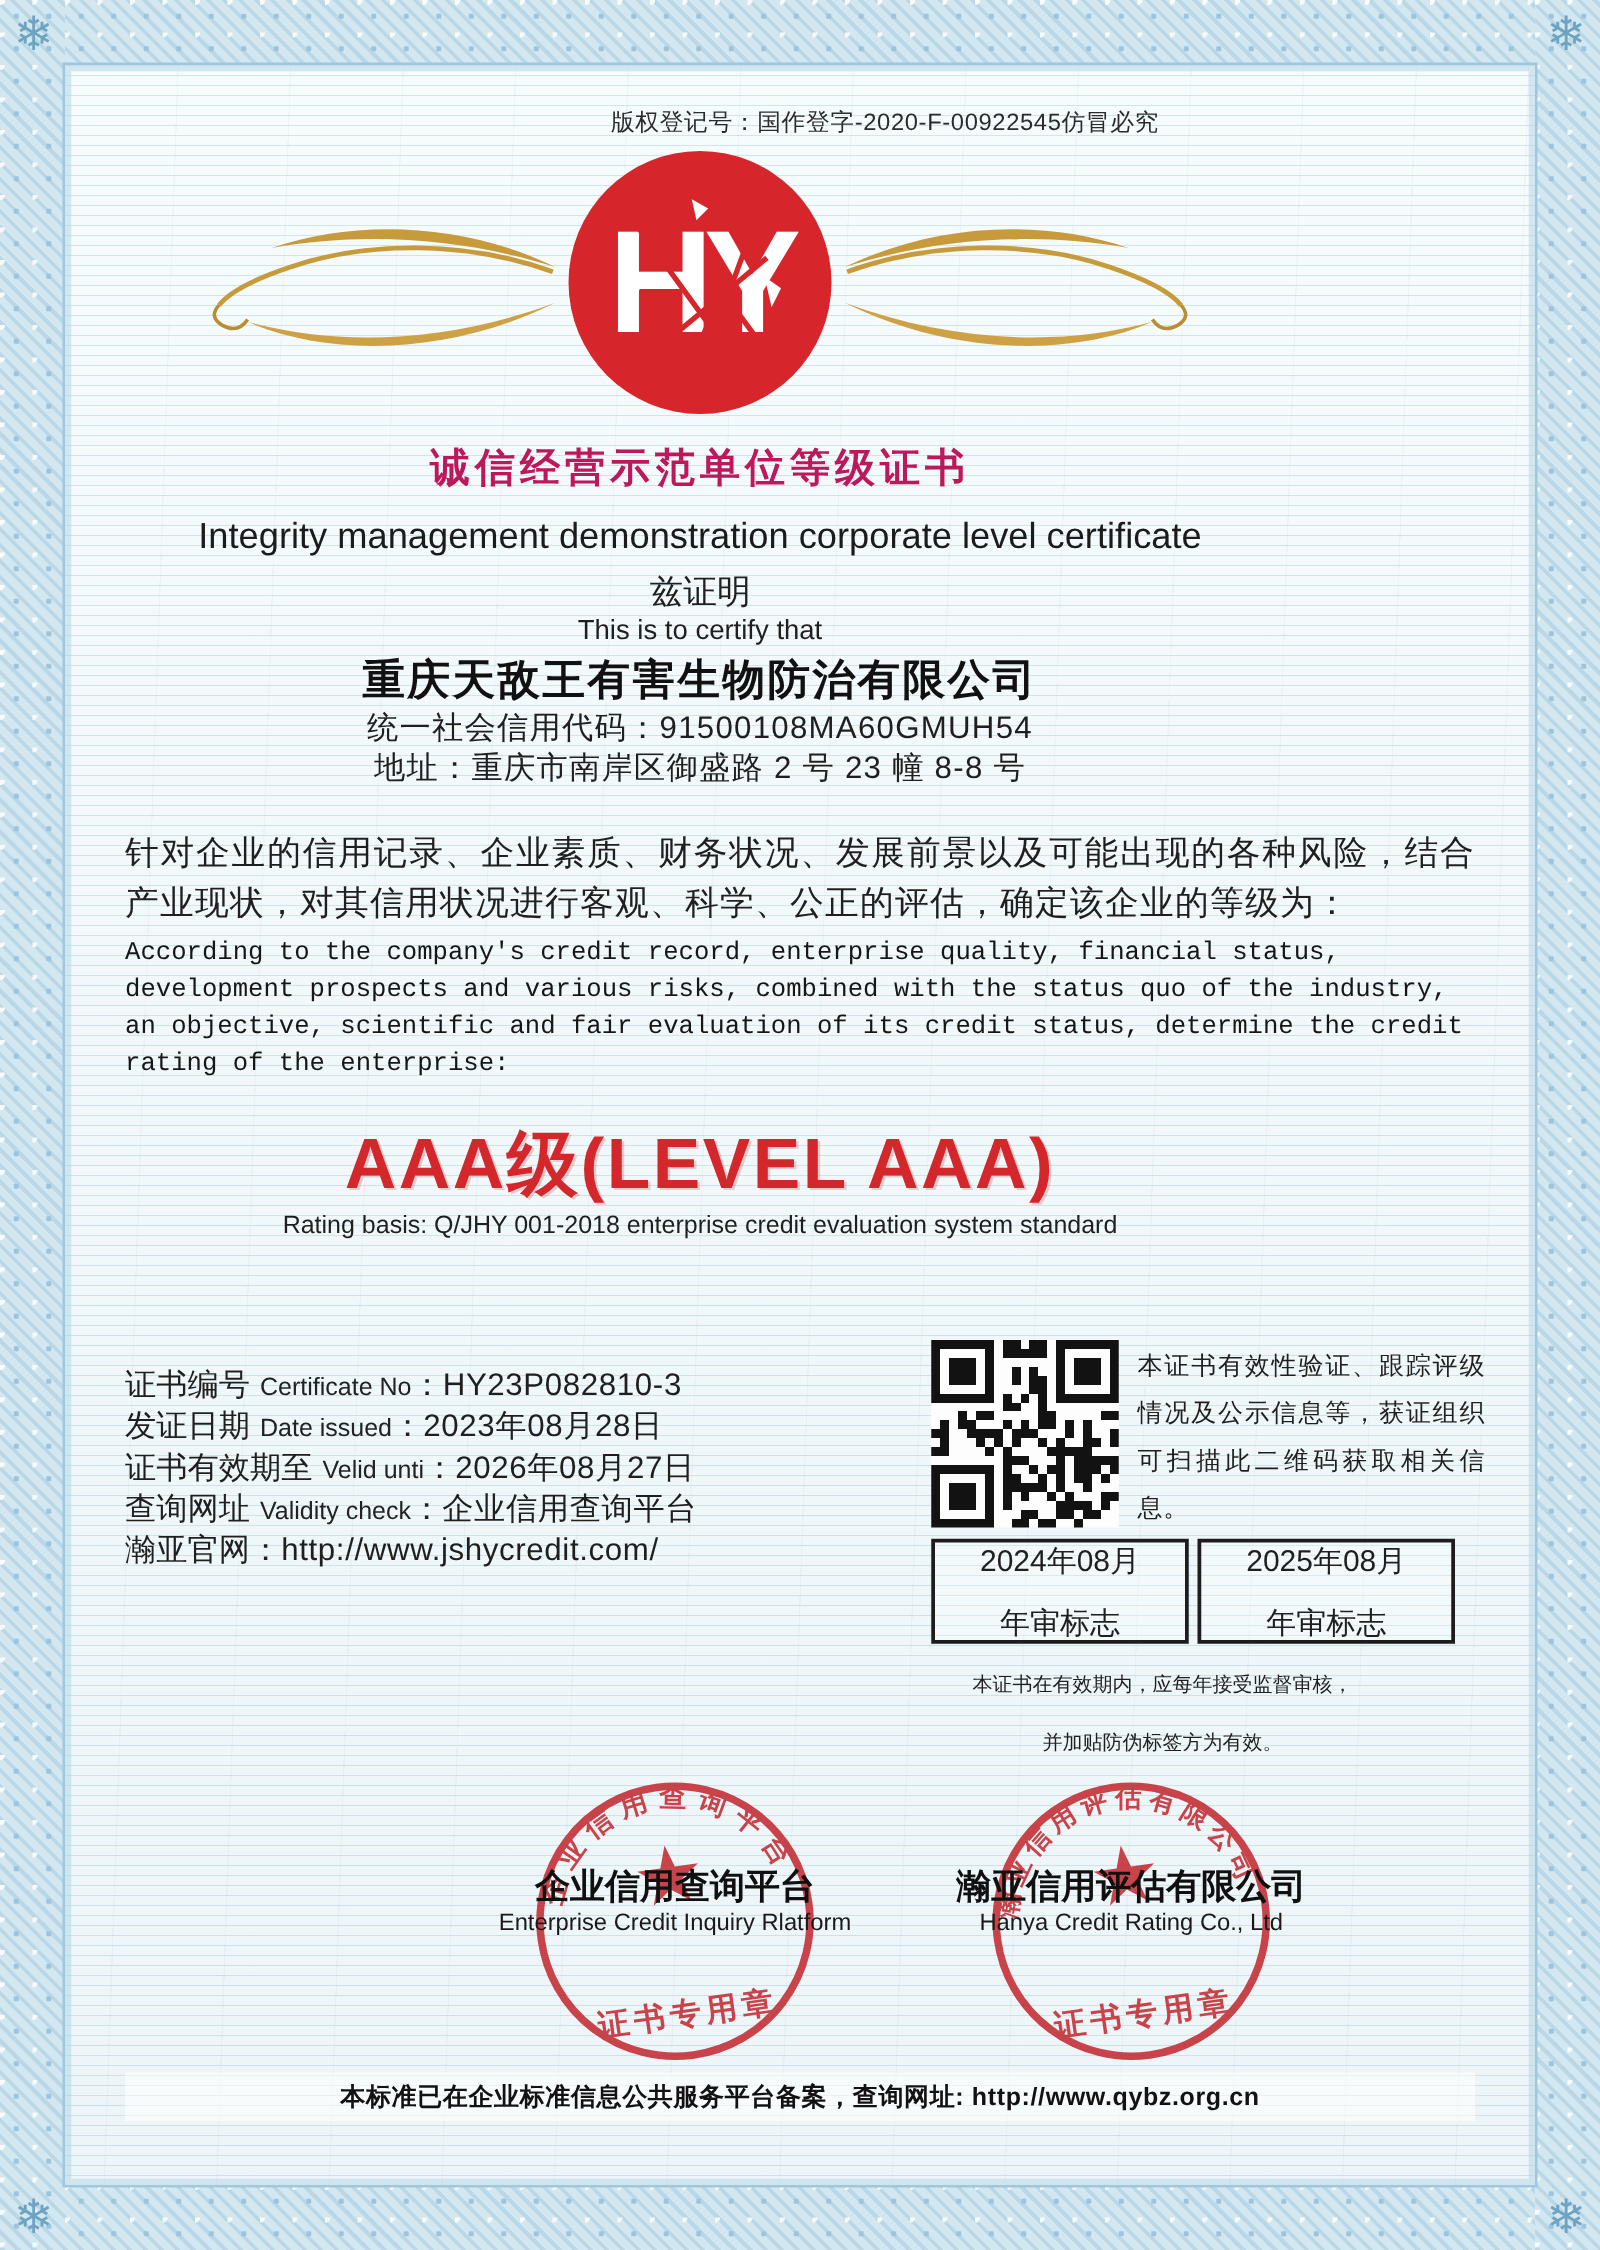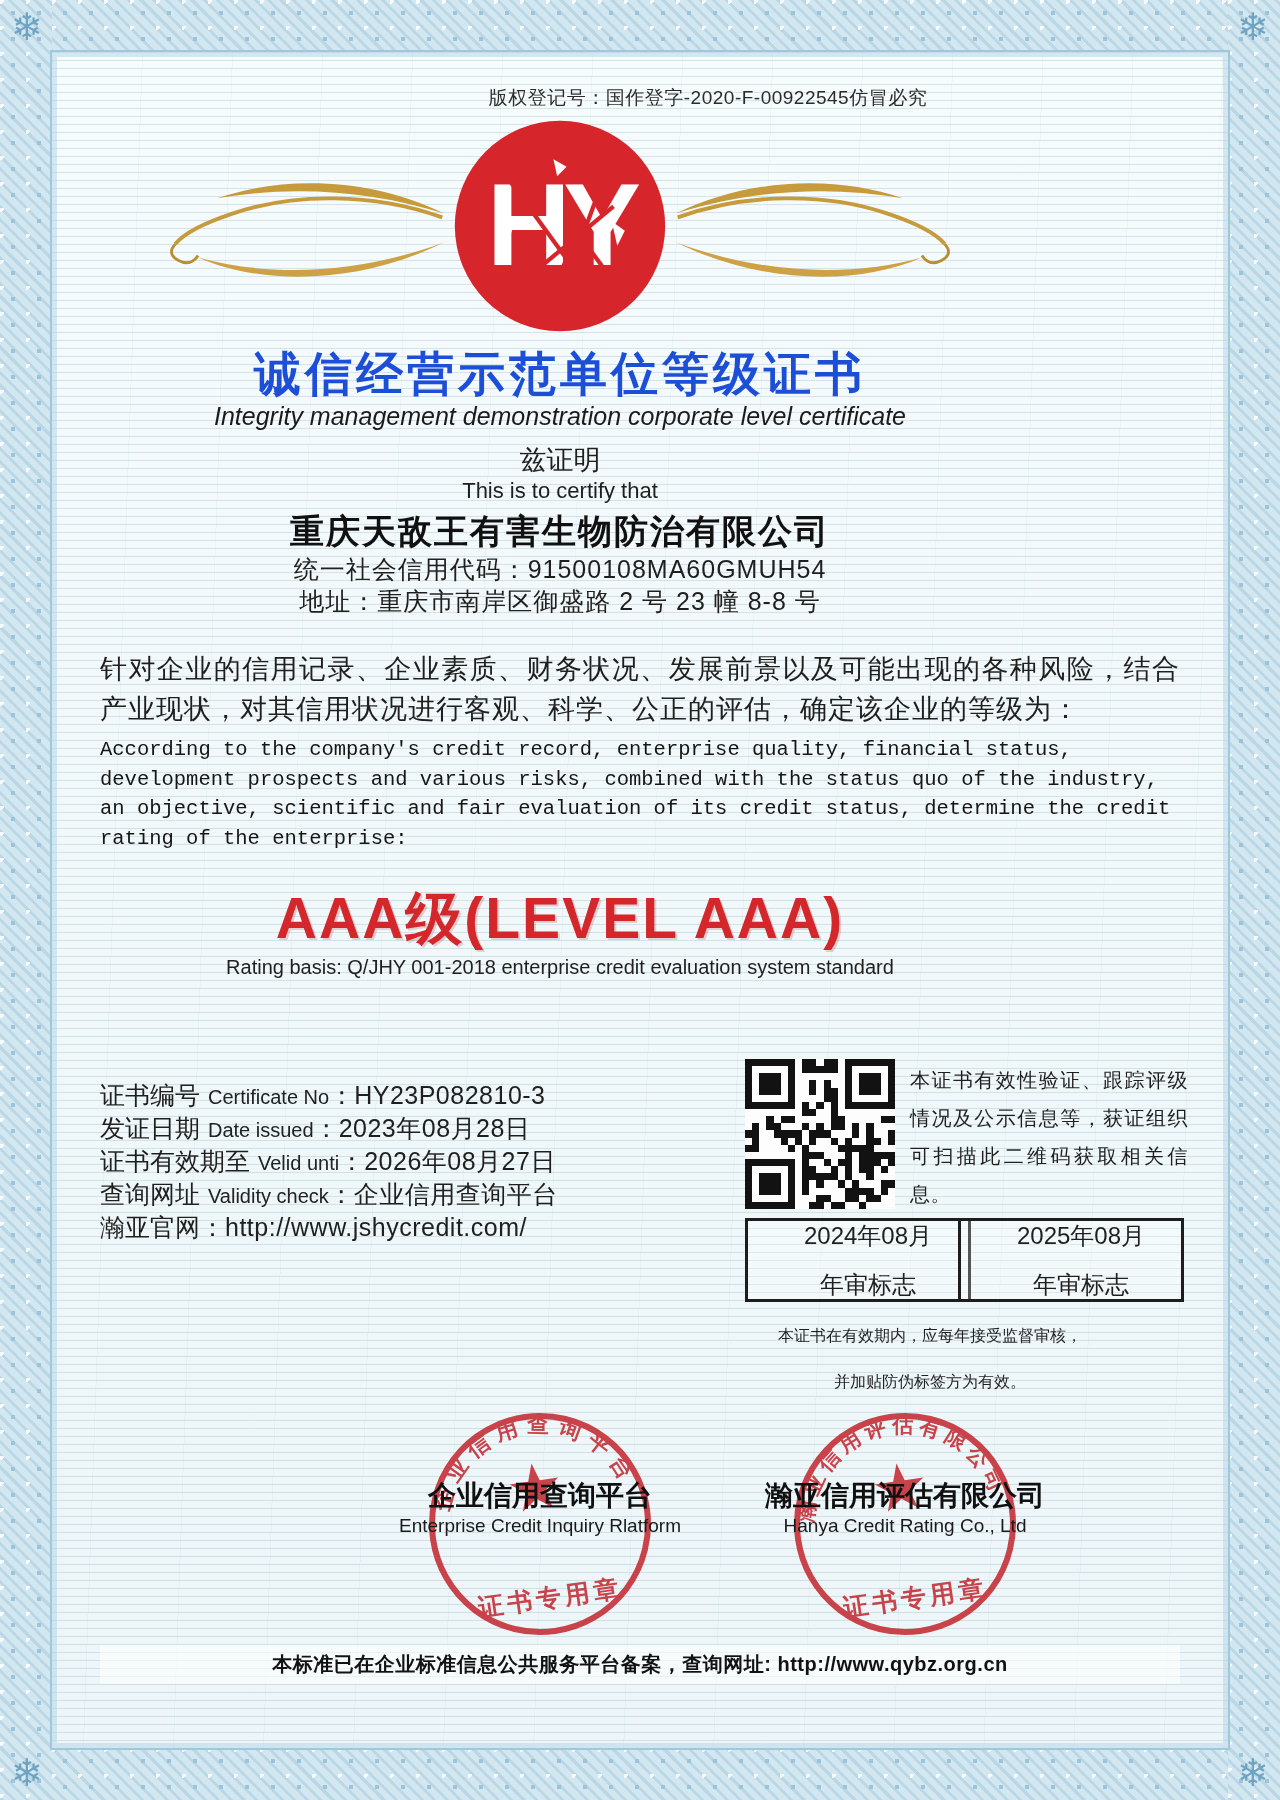--- a/index.html
+++ b/index.html
@@ -33,22 +33,22 @@
 
   .copyright{margin-top:30px;text-align:center;transform:translateX(68px);
     font-size:19px;color:#2b2b2b;letter-spacing:.5px;}
 
   .shifted{width:1010px;text-align:center;}
   .ornament-row{display:flex;align-items:center;justify-content:center;margin-top:6px;height:218px;gap:4px;}
   .flourish{width:290px;height:124px;flex:none;}
   .flourish.right{transform:scaleX(-1);}
   .logo{width:216px;height:216px;flex:none;}
 
-  .title-cn{margin-top:12px;font-size:47px;font-weight:700;letter-spacing:4px;color:#1d4ed8;line-height:54px;}
-  .title-en{font-size:25px;line-height:30px;margin-top:0;color:#1b1b1b;font-style:italic;}
+  .title-cn{margin-top:12px;font-size:32px;font-weight:700;letter-spacing:4px;color:#be185d;line-height:54px;}
+  .title-en{font-size:29px;line-height:30px;margin-top:13px;color:#1b1b1b;}
   .certify-cn{margin-top:12px;font-size:27px;line-height:34px;}
   .certify-en{font-size:22px;line-height:28px;}
   .company-name{margin-top:4px;font-size:34px;font-weight:700;letter-spacing:2px;line-height:44px;color:#111;}
   .company-line{font-size:25px;line-height:32px;letter-spacing:1px;}
 
   .evaluation{margin-left:45px;width:1080px;margin-top:32px;}
   .eval-cn{font-size:27px;line-height:40px;letter-spacing:1px;text-align:justify;}
   .eval-en{font-size:20.5px;line-height:29.5px;margin-top:6px;color:#161616;font-family:Liberation Mono, monospace;}
 
   .rating-level{margin-top:30px;font-size:57px;line-height:70px;font-weight:800;color:#d4272b;
@@ -62,21 +62,21 @@
   .d-cn{font-size:25px;}
   .d-en{font-size:20px;margin-left:8px;color:#222;}
   .d-sep{font-size:25px;}
   .d-val{font-size:25px;letter-spacing:.5px;}
 
   .qr{position:absolute;left:690px;top:18px;width:150px;height:150px;}
   .qr-note{position:absolute;left:855px;top:20px;width:278px;font-size:20px;line-height:38px;
     text-align:justify;letter-spacing:.5px;}
   .mark-box{position:absolute;top:177px;width:200px;height:78px;border:3px solid #1d1d1d;
     display:flex;flex-direction:column;align-items:center;justify-content:center;gap:17px;
-    font-size:24px;background:rgba(255,255,255,.25);padding-left:20px;}
+    font-size:24px;background:rgba(255,255,255,.25);}
   .mark-1{left:690px;} .mark-2{left:903px;}
   .supervision{position:absolute;left:560px;top:272px;width:630px;text-align:center;
     font-size:16px;line-height:46px;}
 
   .stamps{position:relative;height:230px;}
   .stamp{position:absolute;width:230px;height:230px;opacity:.86;transform:rotate(-8deg);}
   .stamp-1{left:370px;top:0;} .stamp-2{left:735px;top:0;}
   .caption{position:absolute;top:70px;text-align:center;z-index:4;}
   .cap-1{left:335px;width:300px;} .cap-2{left:655px;width:390px;}
   .cap-cn{font-size:28px;font-weight:700;line-height:34px;color:#101010;}

